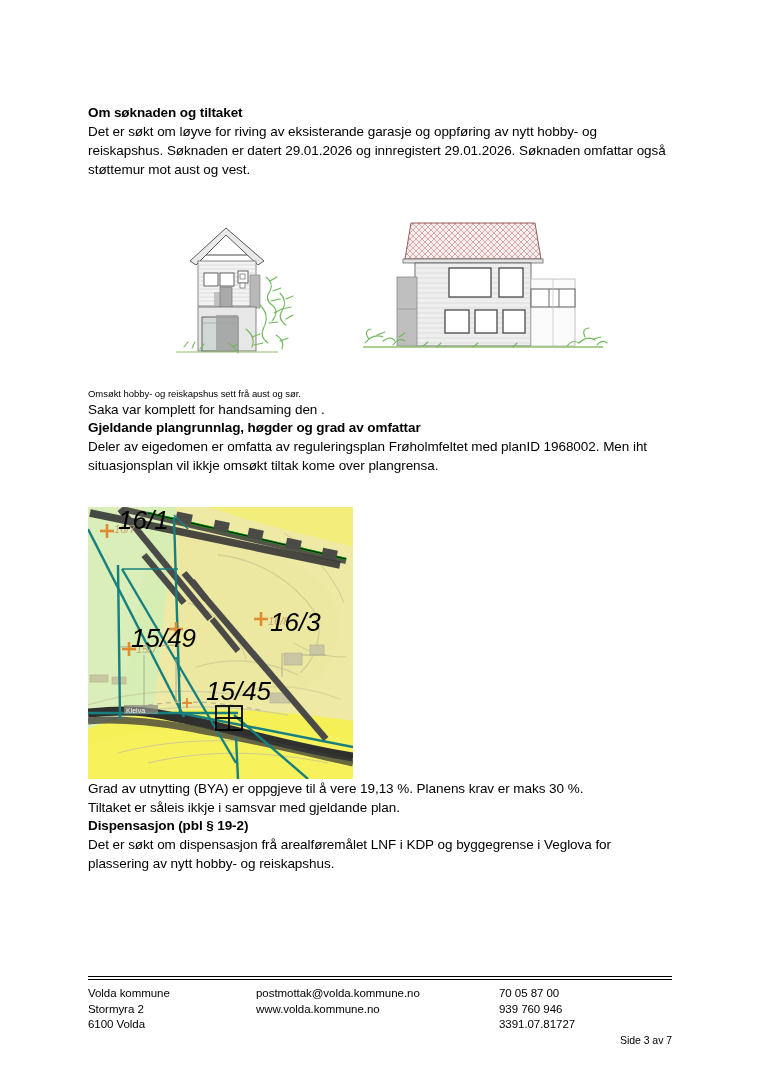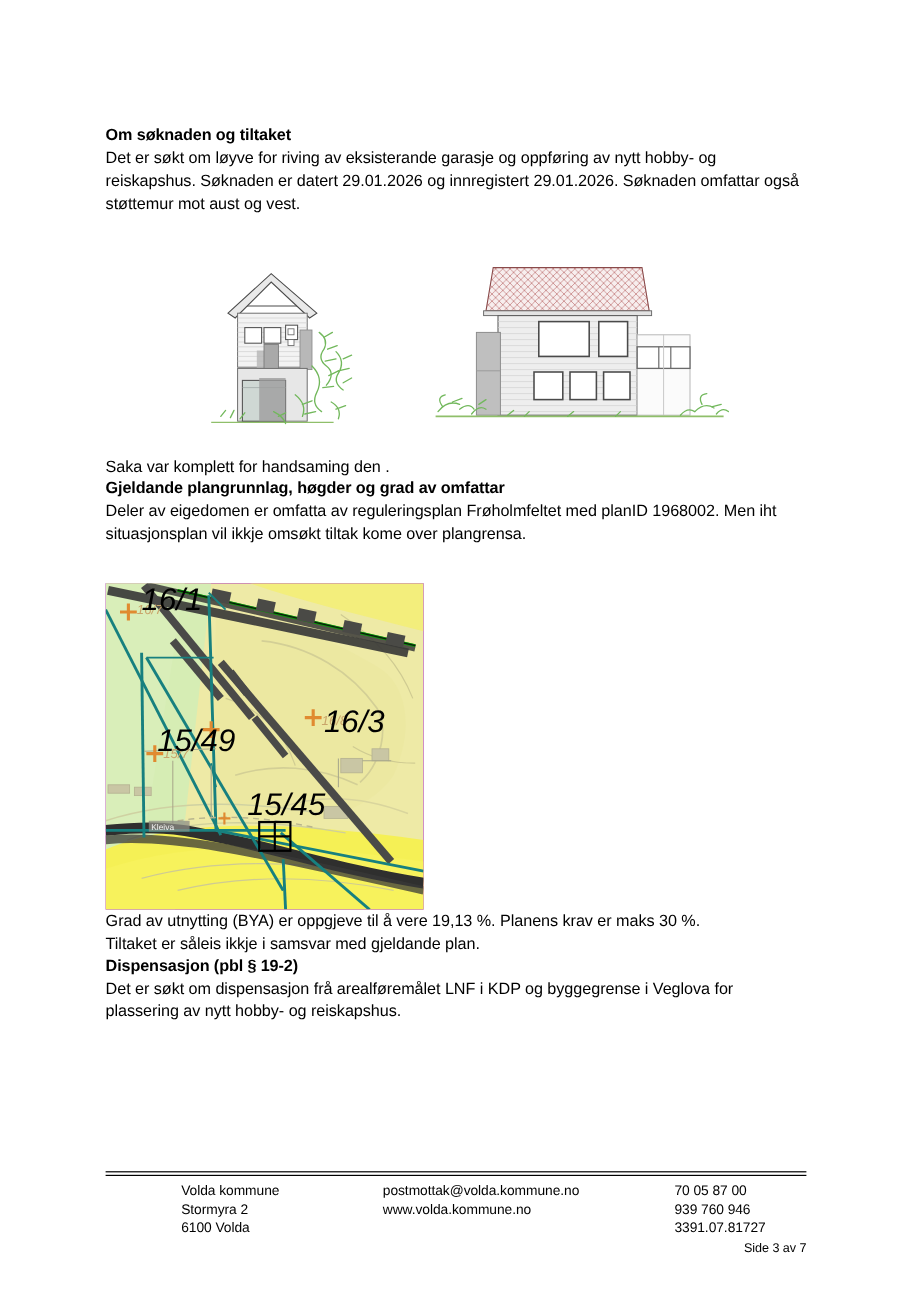--- a/index.html
+++ b/index.html
@@ -85,21 +85,20 @@
     border-top: 1.6px solid #000;
     border-bottom: 0.9px solid #000;
     height: 2px;
     margin-bottom: 6px;
   }
   .footer-cols {
     display: flex;
     font-size: 11.5px;
     line-height: 15.5px;
     letter-spacing: -0.05px;
-    justify-content: flex-end;
   }
   .fcol-a { width: 168px; }
   .fcol-b { width: 243px; }
   .fcol-c { display: flex; }
   .fcol-c .labels { width: 74px; }
   .fcol-c .vals { width: 110px; }
   .page-num {
     text-align: right;
     font-size: 10.5px;
     margin-top: 1px;
@@ -224,20 +223,21 @@
         <g stroke="#72b85c" stroke-width="1.1" fill="none" stroke-linecap="round">
           <path d="M12,146 q8,-10 18,-6 M16,142 q-6,-8 2,-10 M24,138 l8,-3 M30,144 q8,-6 12,0"></path>
           <path d="M40,148 q6,-8 12,-4 M46,140 l6,-4"></path>
           <path d="M226,146 q8,-8 16,-3 M232,140 q-4,-8 4,-9 M240,142 l8,-2 M244,148 q5,-6 10,-2"></path>
           <path d="M214,149 q6,-7 12,-3"></path>
           <path d="M70,149 l5,-4 M84,150 l4,-4 M120,150 l5,-4 M160,150 l4,-4"></path>
         </g>
       </svg>
     </div>
 
+    <p class="caption">Omsøkt hobby- og reiskapshus sett frå aust og sør.</p>
 
     <p class="body-text gap-para">Saka var komplett for handsaming den .</p>
 
     <h3 class="sec-head gap-head">Gjeldande plangrunnlag, høgder og grad av omfattar</h3>
     <p class="body-text">Deler av eigedomen er omfatta av reguleringsplan Frøholmfeltet med planID 1968002. Men iht situasjonsplan vil ikkje omsøkt tiltak kome over plangrensa.</p>
 
     <div class="map-wrap">
       <svg class="map-svg" width="265" height="272" viewBox="0 0 265 272">
 
         <rect x="0" y="0" width="265" height="272" fill="#eeeaa6"></rect>

